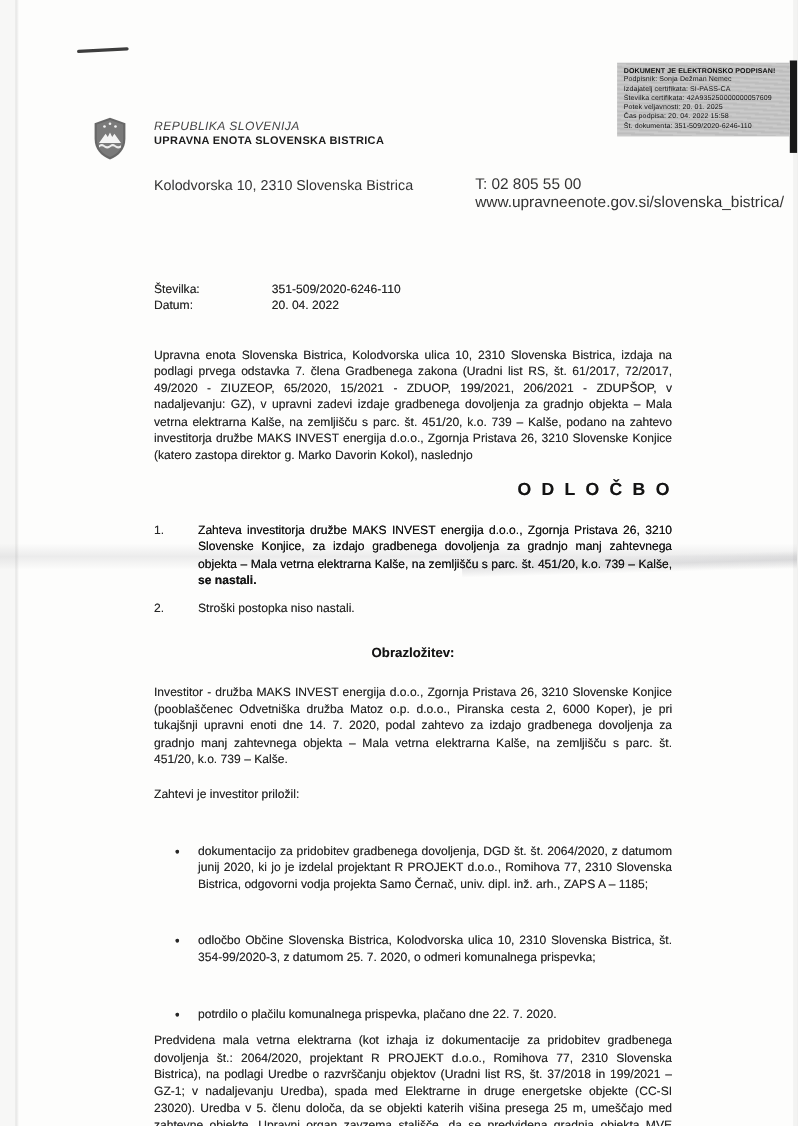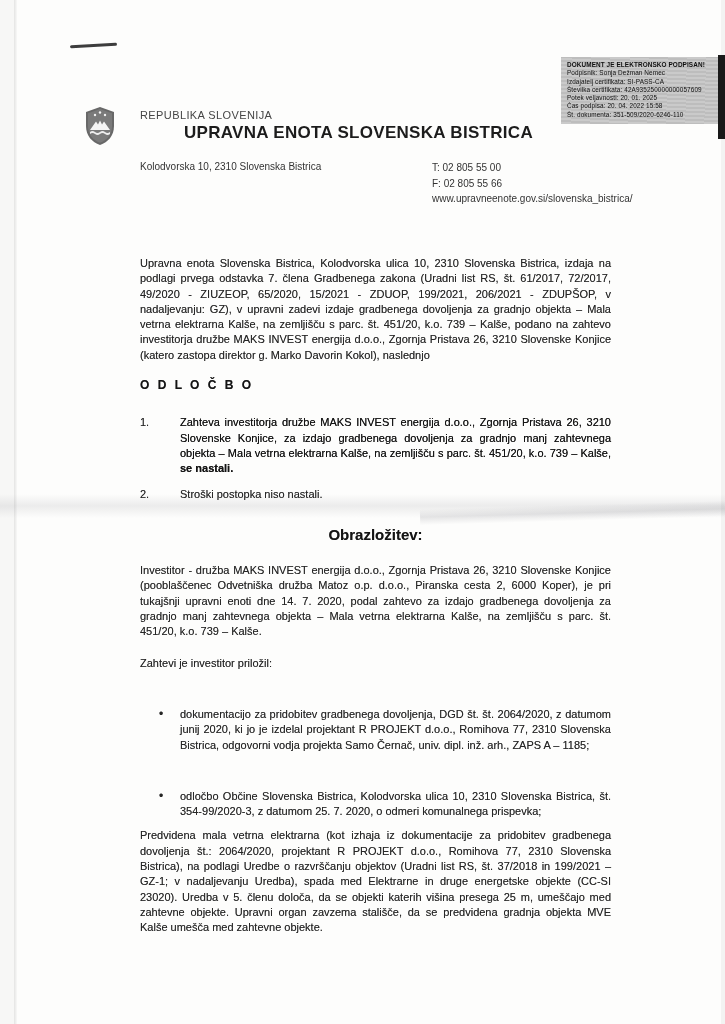--- a/index.html
+++ b/index.html
@@ -59,59 +59,59 @@
     line-height: 8.3px;
     letter-spacing: 0.1px;
   }
   .stamp .stamp-title { font-weight: bold; }
   .stamp div { white-space: nowrap; overflow: hidden; }
 
   
   .coat { position: absolute; left: 84px; top: 106px; }
   .org-country {
     position: absolute; left: 140px; top: 109px;
-    font-size: 11px; letter-spacing: 0.4px; color: #454545;
+    font-size: 11px; letter-spacing: 0.4px; color: #454545; font-style: italic;
   }
   .org-office {
     position: absolute; left: 140px; top: 123px;
-    font-size: 17px; font-weight: bold; letter-spacing: 0.3px; color: #1c1c1c; margin-left: 44px;
+    font-size: 10px; font-weight: bold; letter-spacing: 0.3px; color: #1c1c1c;
   }
   .org-address {
     position: absolute; left: 140px; top: 161px;
-    font-size: 10px; color: #333;
+    font-size: 13px; color: #333;
   }
   .contact {
     position: absolute; left: 432px; top: 160px;
-    font-size: 10px; line-height: 15.6px; color: #333;
+    font-size: 14px; line-height: 15.6px; color: #333;
   }
 
   
   .doc {
     position: absolute; left: 140px; top: 256px; width: 471px;
     font-size: 11px; line-height: 15.3px; color: #262626;
     text-shadow: 0 0 0.4px rgba(40,40,40,0.55);
   }
   .meta { margin-bottom: 29px; }
   .meta-row { display: flex; }
   .meta-label { width: 107px; flex-shrink: 0; }
   .para { text-align: justify; margin: 0; }
   .decision-heading {
-    margin-top: 15px; text-align: left;
-    font-weight: bold; font-size: 12px; letter-spacing: 2.5px; color: #141414;
+    margin-top: 15px; text-align: right;
+    font-weight: bold; font-size: 16px; letter-spacing: 2.5px; color: #141414;
   }
   .items { margin-top: 22px; }
   .item { display: flex; }
   .item + .item { margin-top: 10px; }
   .item-num { width: 40px; flex-shrink: 0; }
   .item-text { flex: 1; text-align: justify; }
   .item-dark { color: #141414; text-shadow: 0 0 0.6px rgba(10,10,10,0.8); }
   .bold-part { font-weight: bold; }
   .explanation-heading {
     margin-top: 25px; text-align: center;
-    font-weight: bold; font-size: 15px; color: #141414;
+    font-weight: bold; font-size: 12px; color: #141414;
   }
   .investor-para { margin-top: 21px; }
   .attachments-intro { margin-top: 16px; }
   .attachments { list-style: none; margin: 0; padding: 0; }
   .attachments li { position: relative; padding-left: 40px; text-align: justify; margin-top: 36px; }
   .attachments li::before {
     content: "\2022"; position: absolute; left: 19px; top: 0; font-size: 12px;
   }
   .final-para { margin-top: 9px; }
 </style>
@@ -147,26 +147,35 @@
       <circle cx="21" cy="9" r="1.2" fill="#f2f2f2"></circle>
       <path d="M6 24 L12 15.5 L14 18.5 L16 14.5 L18 18.5 L20 15.5 L26 24 Z" fill="#f4f4f4"></path>
       <path d="M6 26 q2.5 -2 5 0 q2.5 2 5 0 q2.5 -2 5 0 q2.5 2 5 0 l0 2 q-2.5 2 -5 0 q-2.5 -2 -5 0 q-2.5 2 -5 0 q-2.5 -2 -5 0 Z" fill="#ededed"></path>
     </svg>
   </div>
   <div class="org-country">REPUBLIKA SLOVENIJA</div>
   <div class="org-office">UPRAVNA ENOTA SLOVENSKA BISTRICA</div>
   <div class="org-address">Kolodvorska 10, 2310 Slovenska Bistrica</div>
   <div class="contact">
     <div>T: 02 805 55 00</div>
-    <div>F: 02 805 55 66</div>
     <div>www.upravneenote.gov.si/slovenska_bistrica/</div>
   </div>
 
   <div class="doc">
 
+    <div class="meta">
+      <div class="meta-row">
+        <span class="meta-label">Številka:</span>
+        <span>351-509/2020-6246-110</span>
+      </div>
+      <div class="meta-row">
+        <span class="meta-label">Datum:</span>
+        <span>20. 04. 2022</span>
+      </div>
+    </div>
 
     <p class="para">Upravna enota Slovenska Bistrica, Kolodvorska ulica 10, 2310 Slovenska Bistrica, izdaja na podlagi prvega odstavka 7. člena Gradbenega zakona (Uradni list RS, št. 61/2017, 72/2017, 49/2020 - ZIUZEOP, 65/2020, 15/2021 - ZDUOP, 199/2021, 206/2021 - ZDUPŠOP, v nadaljevanju: GZ), v upravni zadevi izdaje gradbenega dovoljenja za gradnjo objekta – Mala vetrna elektrarna Kalše, na zemljišču s parc. št. 451/20, k.o. 739 – Kalše, podano na zahtevo investitorja družbe MAKS INVEST energija d.o.o., Zgornja Pristava 26, 3210 Slovenske Konjice (katero zastopa direktor g. Marko Davorin Kokol), naslednjo</p>
 
     <div class="decision-heading">O D L O Č B O</div>
 
     <div class="items">
       <div class="item">
         <span class="item-num">1.</span>
         <span class="item-text item-dark"><span>Zahteva investitorja družbe MAKS INVEST energija d.o.o., Zgornja Pristava 26, 3210 Slovenske Konjice, za izdajo gradbenega dovoljenja za gradnjo manj zahtevnega objekta – Mala vetrna elektrarna Kalše, na zemljišču s parc. št. 451/20, k.o. 739 – Kalše, </span><span class="bold-part">se nastali.</span></span>
       </div>
@@ -177,19 +186,20 @@
     </div>
 
     <div class="explanation-heading">Obrazložitev:</div>
 
     <p class="para investor-para">Investitor - družba MAKS INVEST energija d.o.o., Zgornja Pristava 26, 3210 Slovenske Konjice (pooblaščenec Odvetniška družba Matoz o.p. d.o.o., Piranska cesta 2, 6000 Koper), je pri tukajšnji upravni enoti dne 14. 7. 2020, podal zahtevo za izdajo gradbenega dovoljenja za gradnjo manj zahtevnega objekta – Mala vetrna elektrarna Kalše, na zemljišču s parc. št. 451/20, k.o. 739 – Kalše.</p>
 
     <div class="attachments-intro">Zahtevi je investitor priložil:</div>
     <ul class="attachments">
       <li>dokumentacijo za pridobitev gradbenega dovoljenja, DGD št. št. 2064/2020, z datumom junij 2020, ki jo je izdelal projektant R PROJEKT d.o.o., Romihova 77, 2310 Slovenska Bistrica, odgovorni vodja projekta Samo Černač, univ. dipl. inž. arh., ZAPS A – 1185;</li>
       <li>odločbo Občine Slovenska Bistrica, Kolodvorska ulica 10, 2310 Slovenska Bistrica, št. 354-99/2020-3, z datumom 25. 7. 2020, o odmeri komunalnega prispevka;</li>
+      <li>potrdilo o plačilu komunalnega prispevka, plačano dne 22. 7. 2020.</li>
     </ul>
 
     <p class="para final-para">Predvidena mala vetrna elektrarna (kot izhaja iz dokumentacije za pridobitev gradbenega dovoljenja št.: 2064/2020, projektant R PROJEKT d.o.o., Romihova 77, 2310 Slovenska Bistrica), na podlagi Uredbe o razvrščanju objektov (Uradni list RS, št. 37/2018 in 199/2021 – GZ-1; v nadaljevanju Uredba), spada med Elektrarne in druge energetske objekte (CC-SI 23020). Uredba v 5. členu določa, da se objekti katerih višina presega 25 m, umeščajo med zahtevne objekte. Upravni organ zavzema stališče, da se predvidena gradnja objekta MVE Kalše umešča med zahtevne objekte.</p>
 
   </div>
 
 </div>
 
 </body></html>

